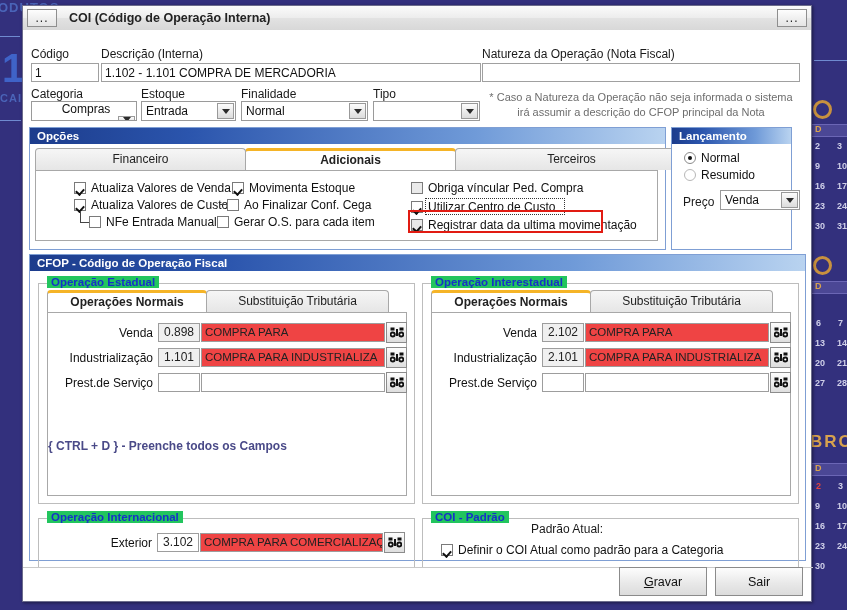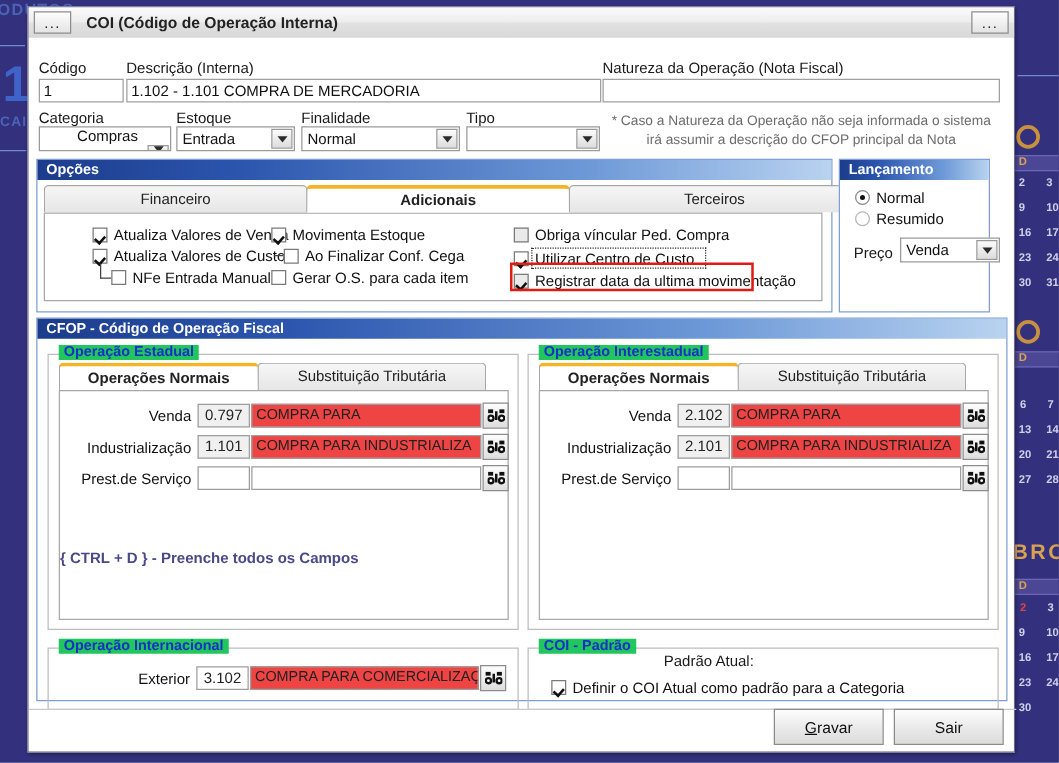--- a/index.html
+++ b/index.html
@@ -295,21 +295,21 @@
           <div class="cb" style="left:38px;top:27px;">
             <span class="box chk"></span>
             <span>Atualiza Valores de Custo</span>
           </div>
           <div class="tree" style="left:44px;top:40px;width:9px;height:11px;"></div>
           <div class="cb" style="left:53px;top:44px;">
             <span class="box"></span>
             <span>NFe Entrada Manual</span>
           </div>
 
-          <div class="cb" style="left:181px;top:10px;">
+          <div class="cb" style="left:196px;top:10px;">
             <span class="box chk"></span>
             <span>Movimenta Estoque</span>
           </div>
           <div class="treeh" style="left:183px;top:33px;width:8px;"></div>
           <div class="cb" style="left:191px;top:27px;">
             <span class="box"></span>
             <span>Ao Finalizar Conf. Cega</span>
           </div>
           <div class="cb" style="left:181px;top:44px;">
             <span class="box"></span>
@@ -362,21 +362,21 @@
 
         <div class="fs" style="left:8px;top:12px;width:377px;height:221px;">
           <span class="fs-legend">Operação Estadual</span>
           <div class="tabstrip" style="left:8px;top:6px;">
             <div class="tab active" style="width:160px;">Operações Normais</div>
             <div class="tab" style="width:183px;">Substituição Tributária</div>
           </div>
           <div class="tabpanel" style="left:8px;top:28px;width:360px;height:184px;">
 
             <div class="rowlbl" style="left:0px;top:13px;width:105px;">Venda</div>
-            <div class="codefld" style="left:110px;top:10px;width:42px;">0.797</div>
+            <div class="codefld" style="left:110px;top:10px;width:42px;">0.898</div>
             <div class="descfld" style="left:153px;top:10px;width:184px;">COMPRA PARA</div>
             <div class="binbtn" style="left:338px;top:9px;">
               <svg width="14" height="12" viewBox="0 0 14 12">
                   <rect x="0.5" y="0.5" width="4" height="3" fill="#111"></rect>
                   <rect x="9.5" y="0.5" width="4" height="3" fill="#111"></rect>
                   <rect x="6" y="2" width="2" height="7" fill="#111"></rect>
                   <circle cx="2.7" cy="7.5" r="3" fill="#111"></circle>
                   <circle cx="11.3" cy="7.5" r="3" fill="#111"></circle>
                   <circle cx="2.7" cy="7.5" r="1.1" fill="#fff"></circle>
                   <circle cx="11.3" cy="7.5" r="1.1" fill="#fff"></circle>

